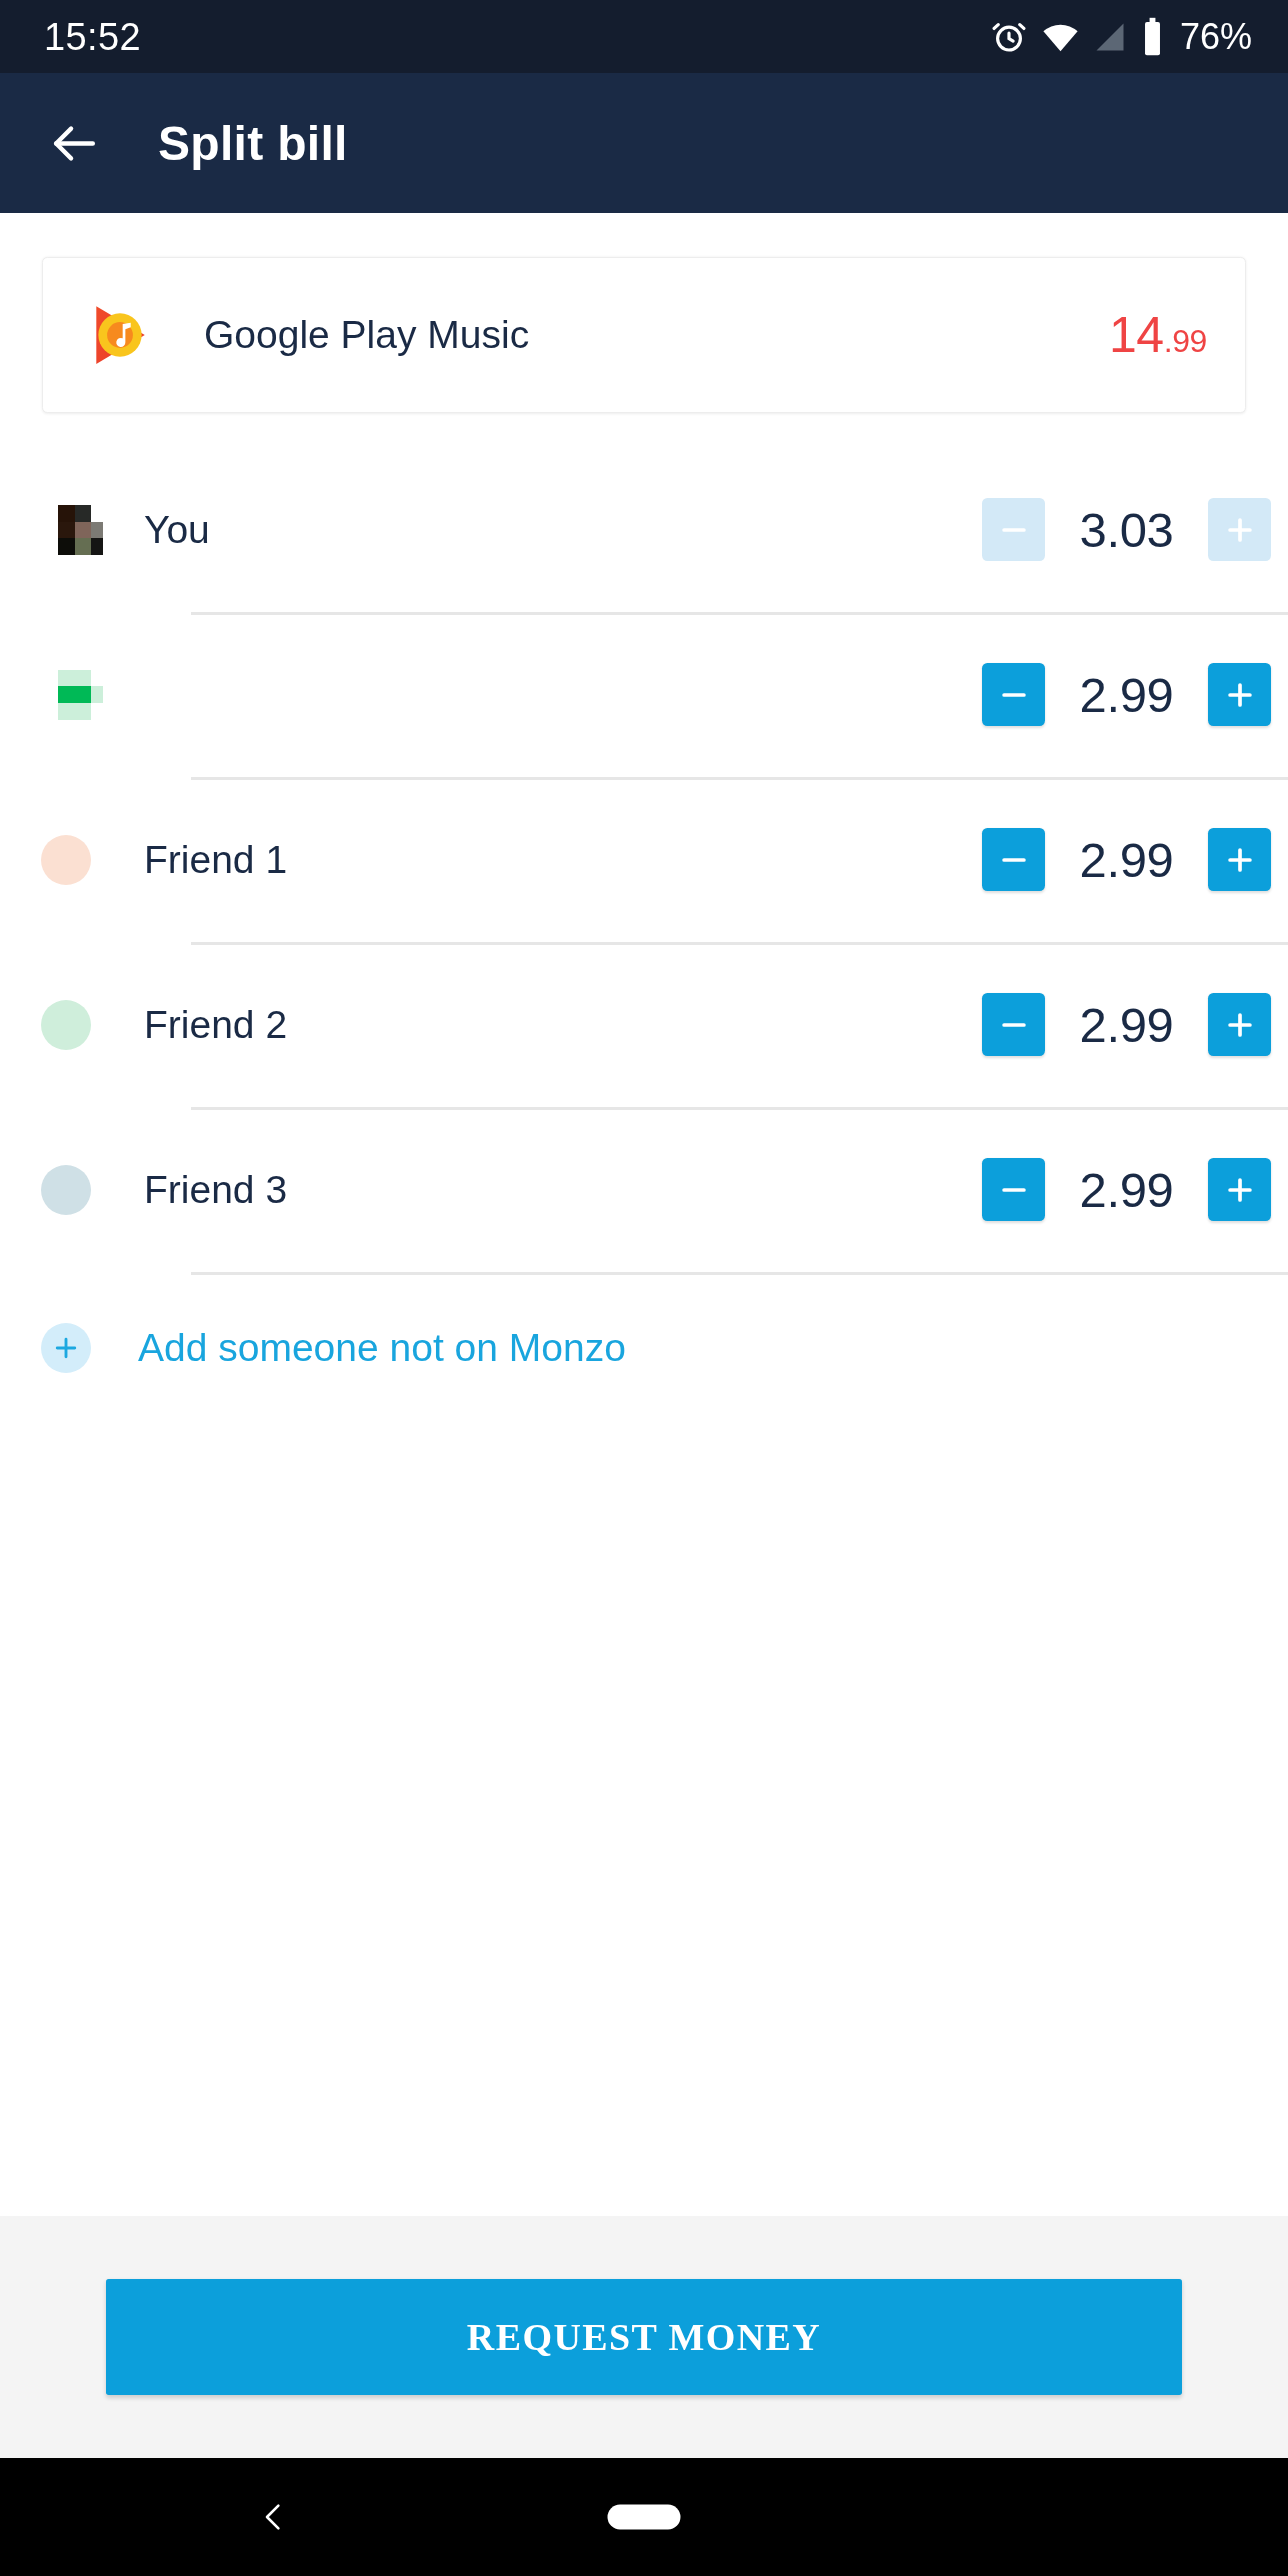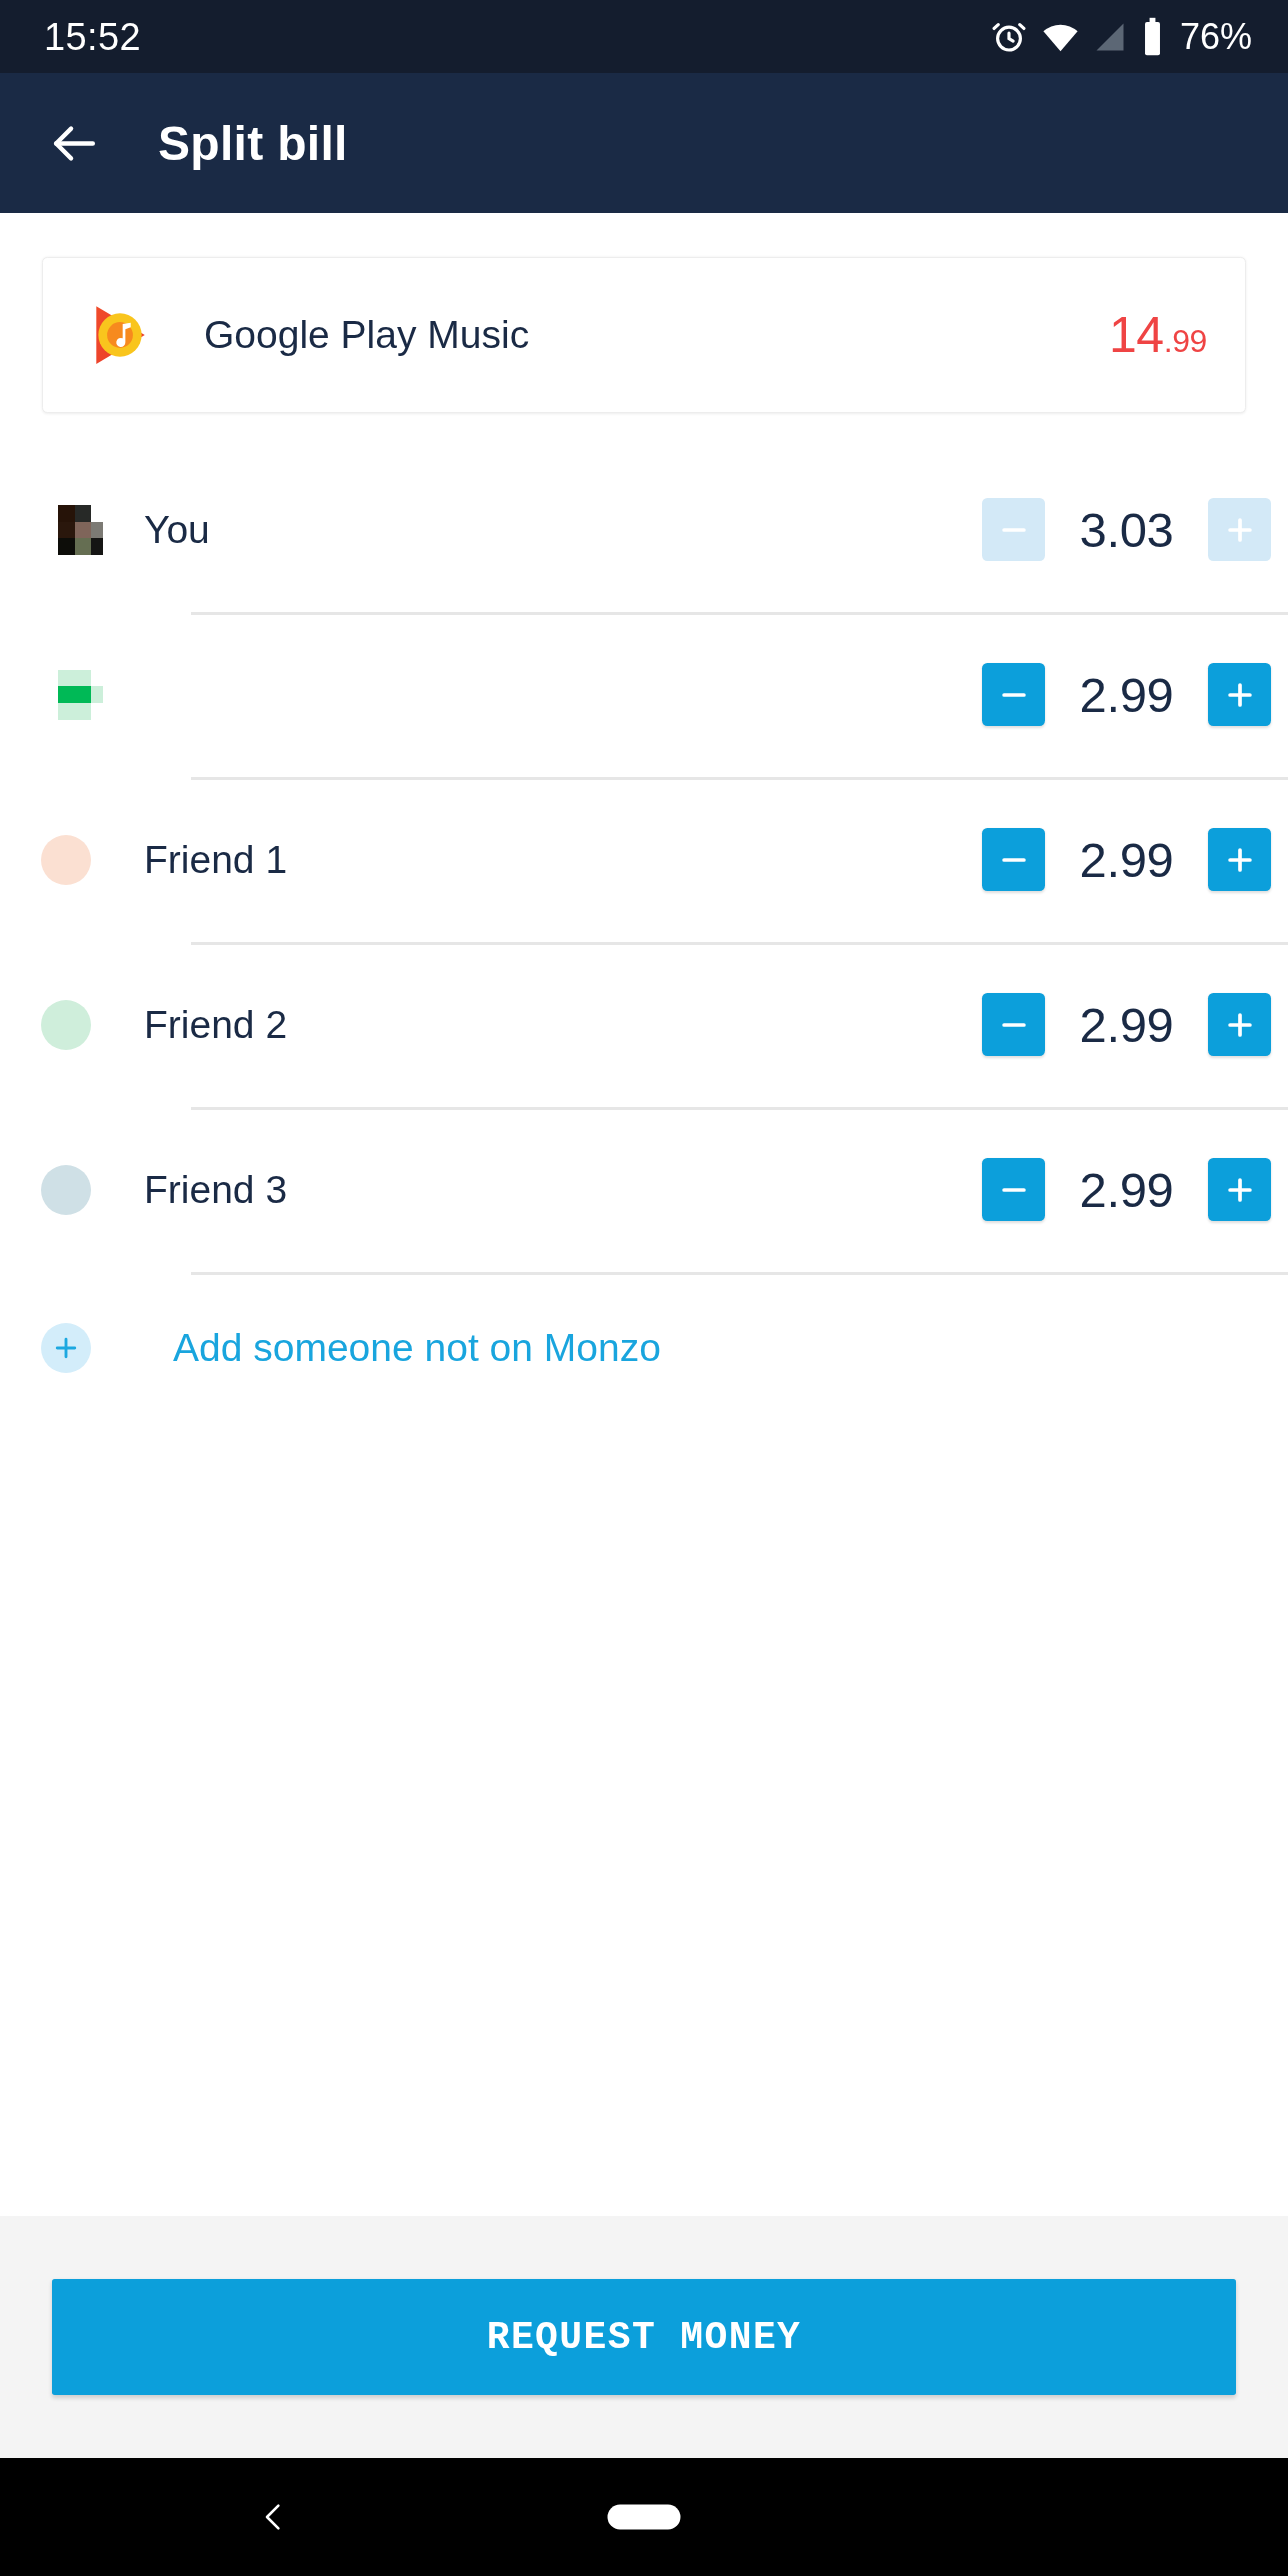--- a/index.html
+++ b/index.html
@@ -226,48 +226,48 @@
     height: 50px;
     border-radius: 50%;
     background: #D3EDFA;
     display: flex;
     align-items: center;
     justify-content: center;
     flex: 0 0 auto;
   }
   .add-circle svg { display: block; }
   .add-label {
-    margin-left: 82px;
+    margin-left: 47px;
     font-size: 39px;
     color: #19A5DE;
     white-space: nowrap;
   }
 
   
   .footer {
     flex: 0 0 auto;
     height: 242px;
     background: #F4F4F4;
     display: flex;
     align-items: center;
     justify-content: center;
   }
   .request-button {
-    width: 1184px;
+    width: 1076px;
     height: 116px;
     background: #0C9FDB;
     border: none;
     border-radius: 2.7px;
     color: #FFFFFF;
     font-size: 38px;
     font-weight: bold;
     letter-spacing: 1.4px;
     cursor: pointer;
     box-shadow: 0 2.7px 4.5px rgba(0,0,0,0.16);
-    font-family: Liberation Mono, monospace;
+    font-family: Liberation Serif, serif;
   }
 
   
   .nav-bar {
     flex: 0 0 auto;
     height: 118px;
     background: #000000;
     display: flex;
     align-items: center;
     position: relative;

